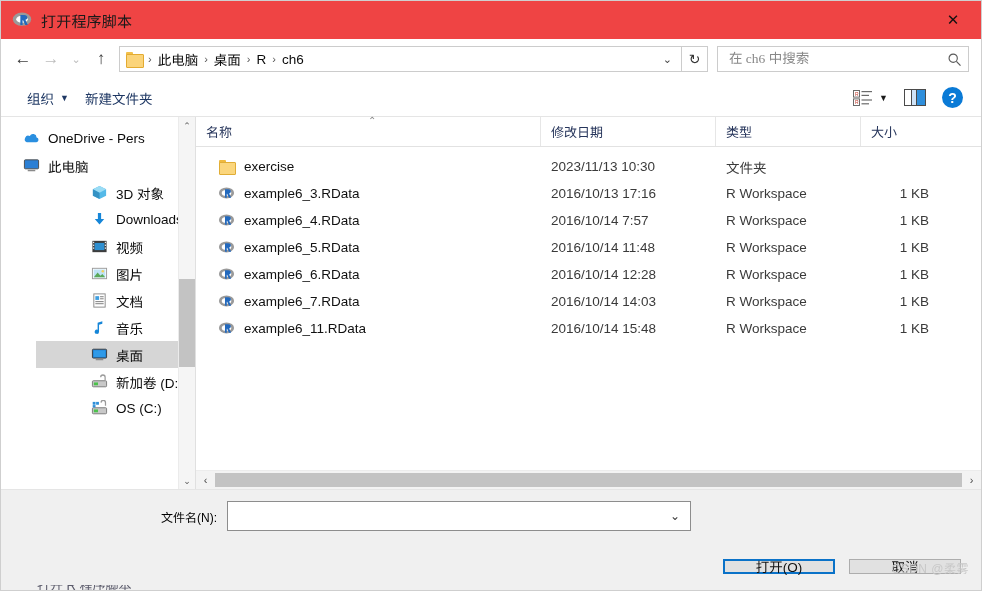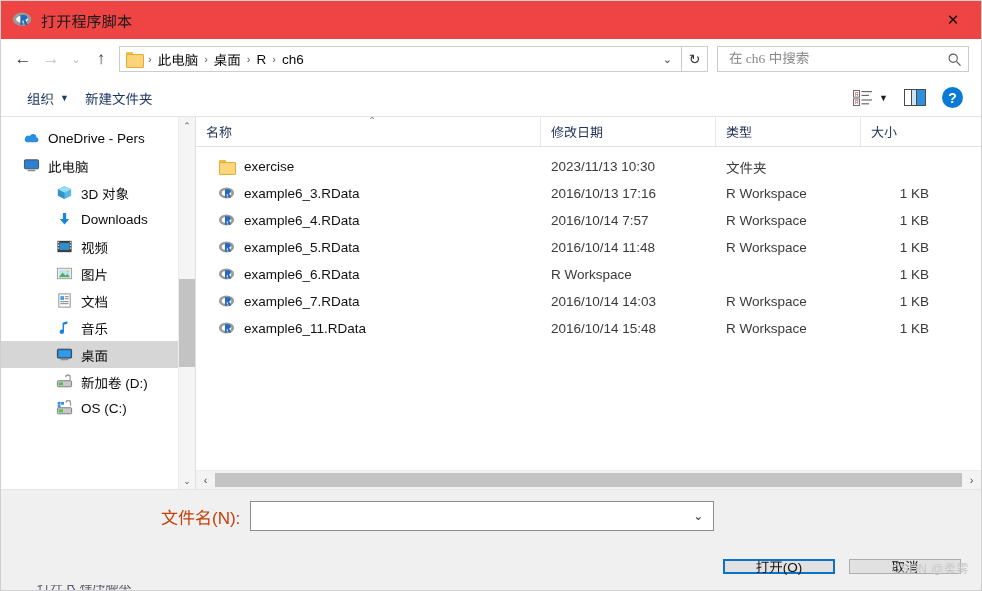--- a/index.html
+++ b/index.html
@@ -205,21 +205,21 @@
   .side-item {
     height: 27px;
     display: flex; align-items: center;
     padding-left: 22px;
     font-size: 13.5px;
     color: #0b0b0b;
     white-space: nowrap;
     overflow: hidden;
     cursor: default;
   }
-  .side-item.indent { padding-left: 55px; }
+  .side-item.indent { padding-left: 55px; margin-left: 35px; }
   .side-item.selected { background: #d6d6d6; }
   .side-ico {
     width: 17px; height: 17px;
     flex: 0 0 17px;
     margin-right: 8px;
     position: relative;
   }
   .side-label { overflow: hidden; text-overflow: clip; }
 
   
@@ -344,21 +344,21 @@
     background: #f0f0f0;
     padding: 0;
     position: relative;
   }
   .filename-row {
     height: 52px;
     display: flex; align-items: center;
     padding-left: 160px;
   }
   .fn-label {
-    font-size: 17px; color: #c2410c;
+    font-size: 12px; color: #000000;
     margin-right: 10px;
     white-space: nowrap;
   }
   .combo {
     height: 30px;
     border: 1px solid #8d8d8d;
     background: #ffffff;
     display: flex; align-items: center;
     padding: 0 2px 0 8px;
   }
@@ -673,20 +673,21 @@
           </div>
           <div class="row">
             <div class="cell c-name">
               <span class="file-ico r-file-ico"><svg viewBox="0 0 18 18" width="17" height="17">
                   <ellipse cx="9" cy="8.4" rx="8" ry="5.8" fill="#9a9a9a"></ellipse>
                   <ellipse cx="9" cy="8.4" rx="5.1" ry="3.1" fill="#ffffff"></ellipse>
                   <path d="M7.4 4.6 h3.3 c1.9 0 2.9 .9 2.9 2.2 0 1.2-.8 1.9-1.8 2.1 l2.2 4.6 h-2.4 l-1.9-4.2 h-.4 v4.2 H7.4 Z" fill="#2369bd"></path>
                 </svg></span>
               <span>example6_6.RData</span>
             </div>
+            <div class="cell c-date">2016/10/14 12:28</div>
             <div class="cell c-type">R Workspace</div>
             <div class="cell c-size">1 KB</div>
           </div>
           <div class="row">
             <div class="cell c-name">
               <span class="file-ico r-file-ico"><svg viewBox="0 0 18 18" width="17" height="17">
                   <ellipse cx="9" cy="8.4" rx="8" ry="5.8" fill="#9a9a9a"></ellipse>
                   <ellipse cx="9" cy="8.4" rx="5.1" ry="3.1" fill="#ffffff"></ellipse>
                   <path d="M7.4 4.6 h3.3 c1.9 0 2.9 .9 2.9 2.2 0 1.2-.8 1.9-1.8 2.1 l2.2 4.6 h-2.4 l-1.9-4.2 h-.4 v4.2 H7.4 Z" fill="#2369bd"></path>
                 </svg></span>

